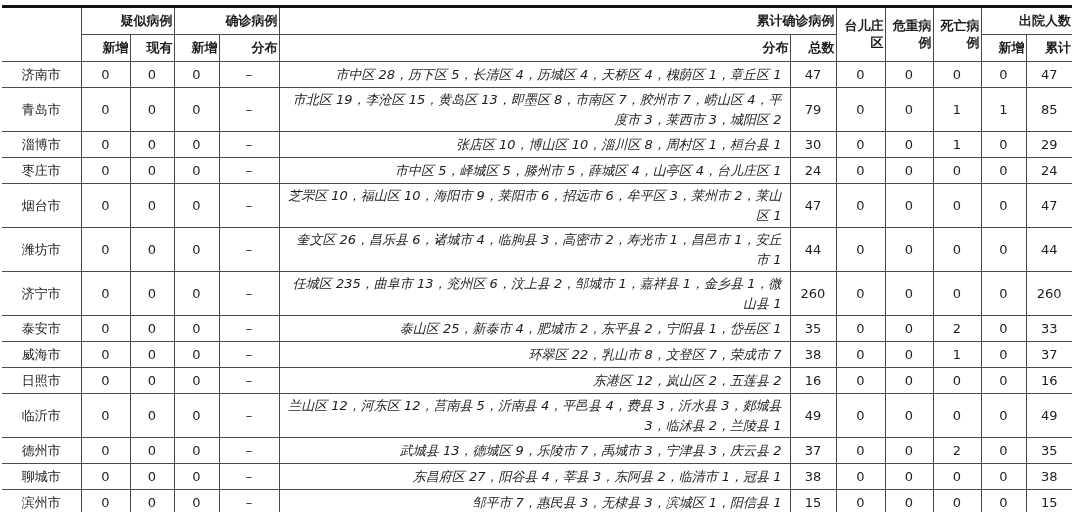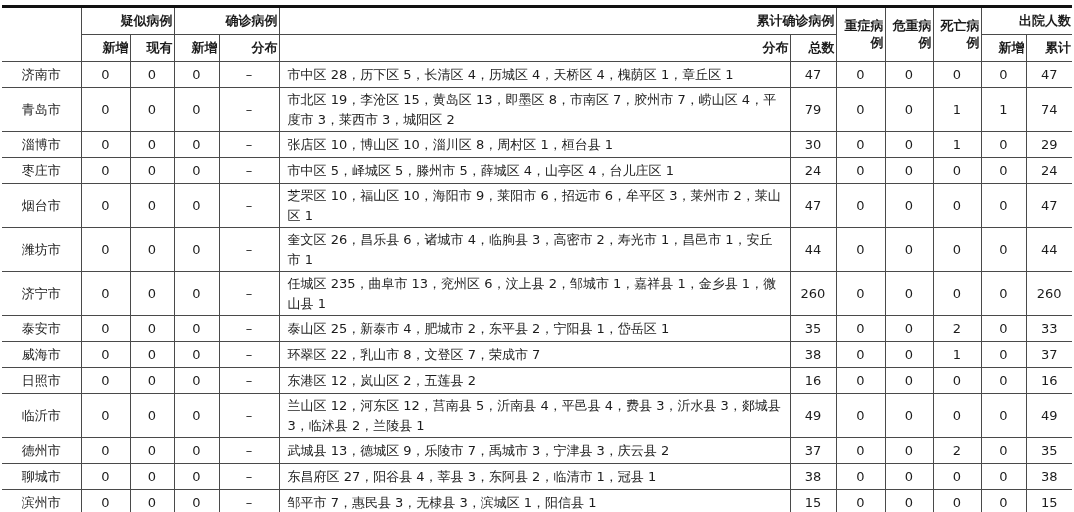--- a/index.html
+++ b/index.html
@@ -45,23 +45,24 @@
 
   .report-table tbody td {
     padding: 2px 2px;
     text-align: center;
     height: 21px;
   }
   .report-table tbody td.city-cell {
     font-weight: normal;
   }
   .report-table tbody td.dist-cell {
-    text-align: left;
+    text-align: right;
     padding: 2px 8px;
     line-height: 1.5;
+    font-style: italic;
   }
 </style>
 </head>
 <body>
 
 <table class="report-table">
   <colgroup>
     <col style="width:79px">
     <col style="width:49px">
     <col style="width:44px">
@@ -74,21 +75,21 @@
     <col style="width:48px">
     <col style="width:45px">
     <col style="width:46px">
   </colgroup>
   <thead>
     <tr>
       <th rowspan="2" class="corner"></th>
       <th colspan="2">疑似病例</th>
       <th colspan="2">确诊病例</th>
       <th colspan="2">累计确诊病例</th>
-      <th rowspan="2">重症病例</th>
+      <th rowspan="2">台儿庄区</th>
       <th rowspan="2">危重病例</th>
       <th rowspan="2">死亡病例</th>
       <th colspan="2">出院人数</th>
     </tr>
     <tr>
       <th>新增</th>
       <th>现有</th>
       <th>新增</th>
       <th>分布</th>
       <th>分布</th>
@@ -117,21 +118,21 @@
         <td class="num">0</td>
         <td class="num">0</td>
         <td class="num">0</td>
         <td class="num">–</td>
         <td class="dist-cell">市北区 19，李沧区 15，黄岛区 13，即墨区 8，市南区 7，胶州市 7，崂山区 4，平度市 3，莱西市 3，城阳区 2</td>
         <td class="num">79</td>
         <td class="num">0</td>
         <td class="num">0</td>
         <td class="num">1</td>
         <td class="num">1</td>
-        <td class="num">74</td>
+        <td class="num">85</td>
       </tr>
       <tr class="row-city">
         <td class="city-cell">淄博市</td>
         <td class="num">0</td>
         <td class="num">0</td>
         <td class="num">0</td>
         <td class="num">–</td>
         <td class="dist-cell">张店区 10，博山区 10，淄川区 8，周村区 1，桓台县 1</td>
         <td class="num">30</td>
         <td class="num">0</td>

